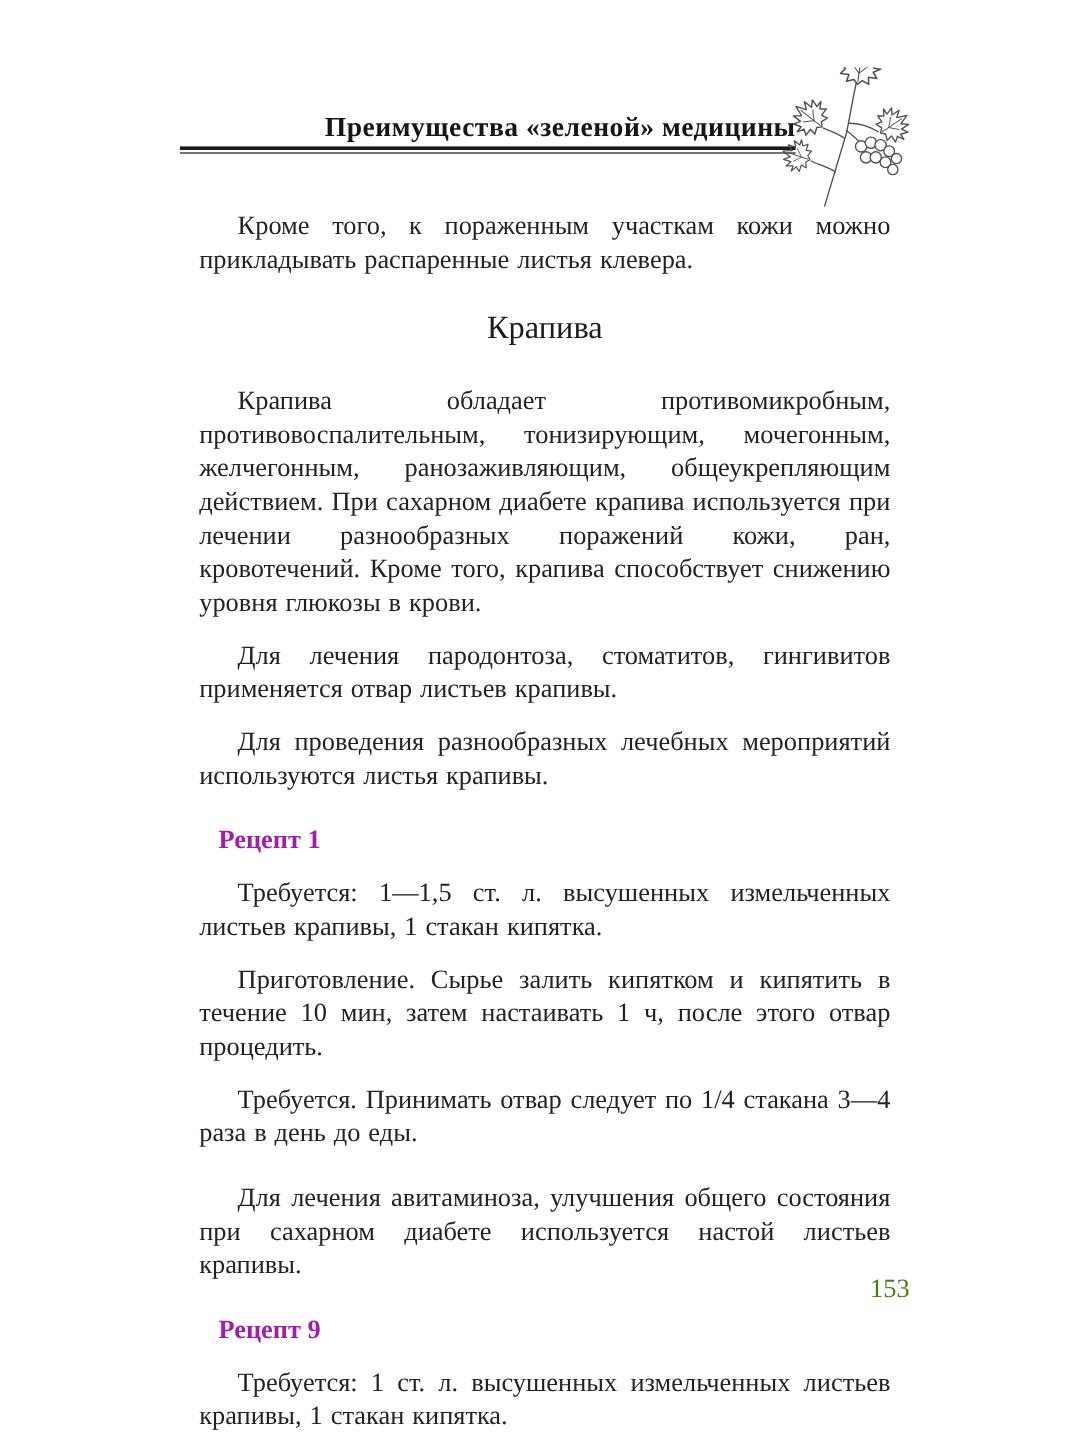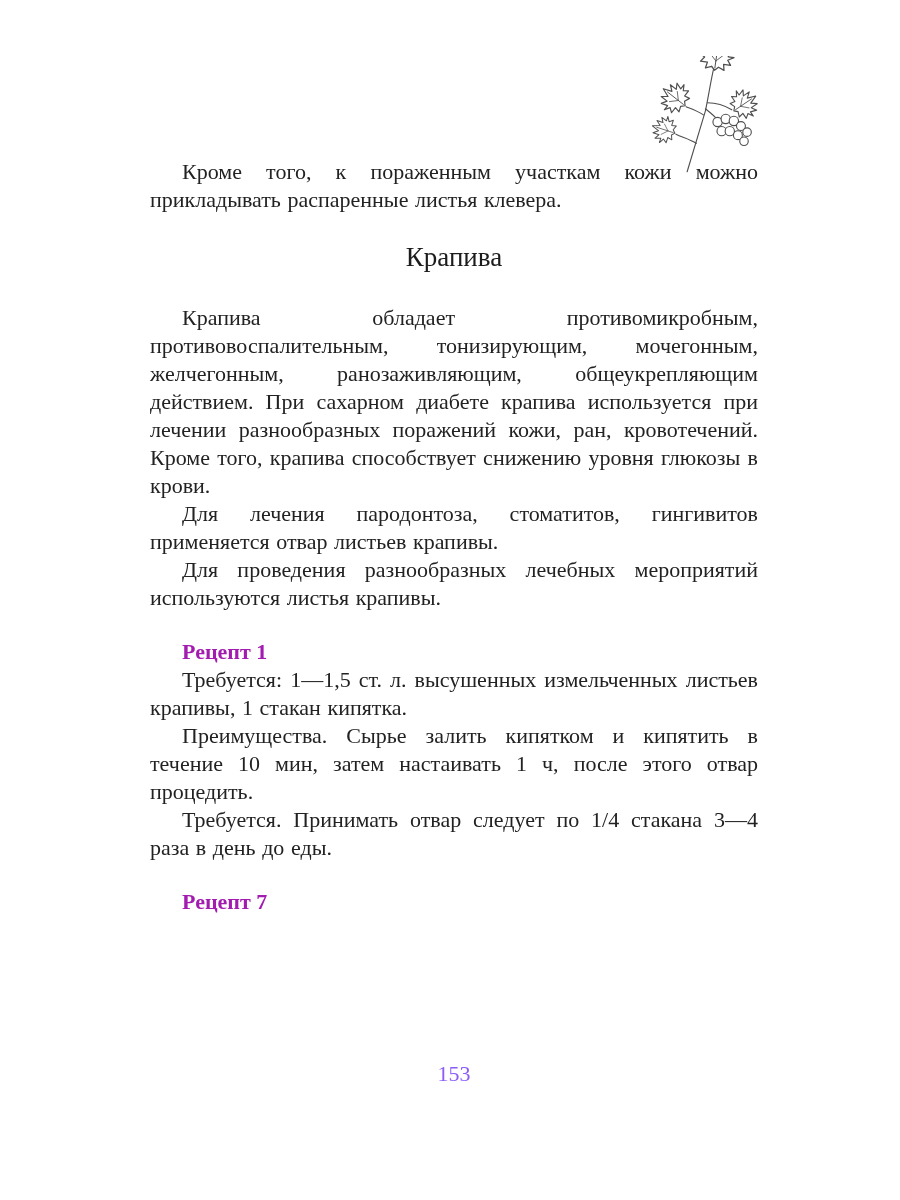--- a/index.html
+++ b/index.html
@@ -46,21 +46,21 @@
   }
 
   
   .body-text {
     position: absolute;
     left: 150px;
     top: 158px;
     width: 608px;
   }
   .para {
-    margin: 0;
+    margin: 16px;
     font-size: 22px;
     line-height: 28px;
     text-align: justify;
     text-indent: 32px;
     hyphens: auto;
     -webkit-hyphens: auto;
     word-spacing: 0.05em;
   }
   .section-title {
     font-size: 27px;
@@ -80,31 +80,36 @@
     color: #a21caf;
   }
   .lead-italic { }
 
   
   .folio {
     position: absolute;
     left: 150px;
     top: 1060px;
     width: 608px;
-    text-align: center;
+    text-align: right;
     font-size: 22px;
     line-height: 28px;
-    color: #8b5cf6;
+    color: #4d7c0f;
   }
 </style>
 </head>
 <body>
 
 <div class="page">
 
+  <header class="running-head">
+    <div class="head-title">Преимущества «зеленой» медицины</div>
+    <div class="rule-thick"></div>
+    <div class="rule-thin"></div>
+  </header>
 
   <svg class="plant-svg" viewBox="0 0 115 130" fill="none" stroke="#4f4f4f" stroke-width="1.1" stroke-linecap="round" stroke-linejoin="round">
     <defs>
       <g id="leaf">
         <path d="M0 0 L-3 -3 -8 -1 -7 -6 -13 -6 -10 -10 -15 -13 -10 -13 -12 -19 -7 -16 -7 -23 -3 -18 0 -26 3 -18 7 -23 7 -16 12 -19 10 -13 15 -13 10 -10 13 -6 7 -6 8 -1 3 -3 Z"></path>
         <path d="M0 -2 L0 -21" stroke-width="0.8"></path>
         <path d="M0 -8 L-6 -14 M0 -8 L6 -14" stroke-width="0.7"></path>
       </g>
     </defs>
 
@@ -140,26 +145,28 @@
 
     <p class="para">Крапива обладает противомикробным, противовоспалительным, тонизирующим, мочегонным, желчегонным, ранозаживляющим, общеукрепляющим действием. При сахарном диабете крапива используется при лечении разнообразных поражений кожи, ран, кровотечений. Кроме того, крапива способствует снижению уровня глюкозы в крови.</p>
 
     <p class="para">Для лечения пародонтоза, стоматитов, гингивитов применяется отвар листьев крапивы.</p>
 
     <p class="para">Для проведения разнообразных лечебных мероприятий используются листья крапивы.</p>
 
     <section class="recipe">
       <p class="recipe-title">Рецепт 1</p>
       <p class="para"><span class="lead-italic">Требуется:</span><span> 1—1,5 ст. л. высушенных измельченных листьев крапивы, 1 стакан кипятка.</span></p>
-      <p class="para"><span class="lead-italic">Преимущества</span><span>. Сырье залить кипятком и кипятить в течение 10 мин, затем настаивать 1 ч, после этого отвар процедить.</span></p>
+      <p class="para"><span class="lead-italic">Приготовление</span><span>. Сырье залить кипятком и кипятить в течение 10 мин, затем настаивать 1 ч, после этого отвар процедить.</span></p>
       <p class="para"><span class="lead-italic">Требуется</span><span>. Принимать отвар следует по 1/4 стакана 3—4 раза в день до еды.</span></p>
     </section>
 
+    <p class="para">Для лечения авитаминоза, улучшения общего состояния при сахарном диабете используется настой листьев крапивы.</p>
 
     <section class="recipe">
-      <p class="recipe-title">Рецепт 7</p>
+      <p class="recipe-title">Рецепт 9</p>
+      <p class="para"><span class="lead-italic">Требуется:</span><span> 1 ст. л. высушенных измельченных листьев крапивы, 1 стакан кипятка.</span></p>
     </section>
 
   </main>
 
   <footer class="folio">153</footer>
 
 </div>
 
 </body></html>

